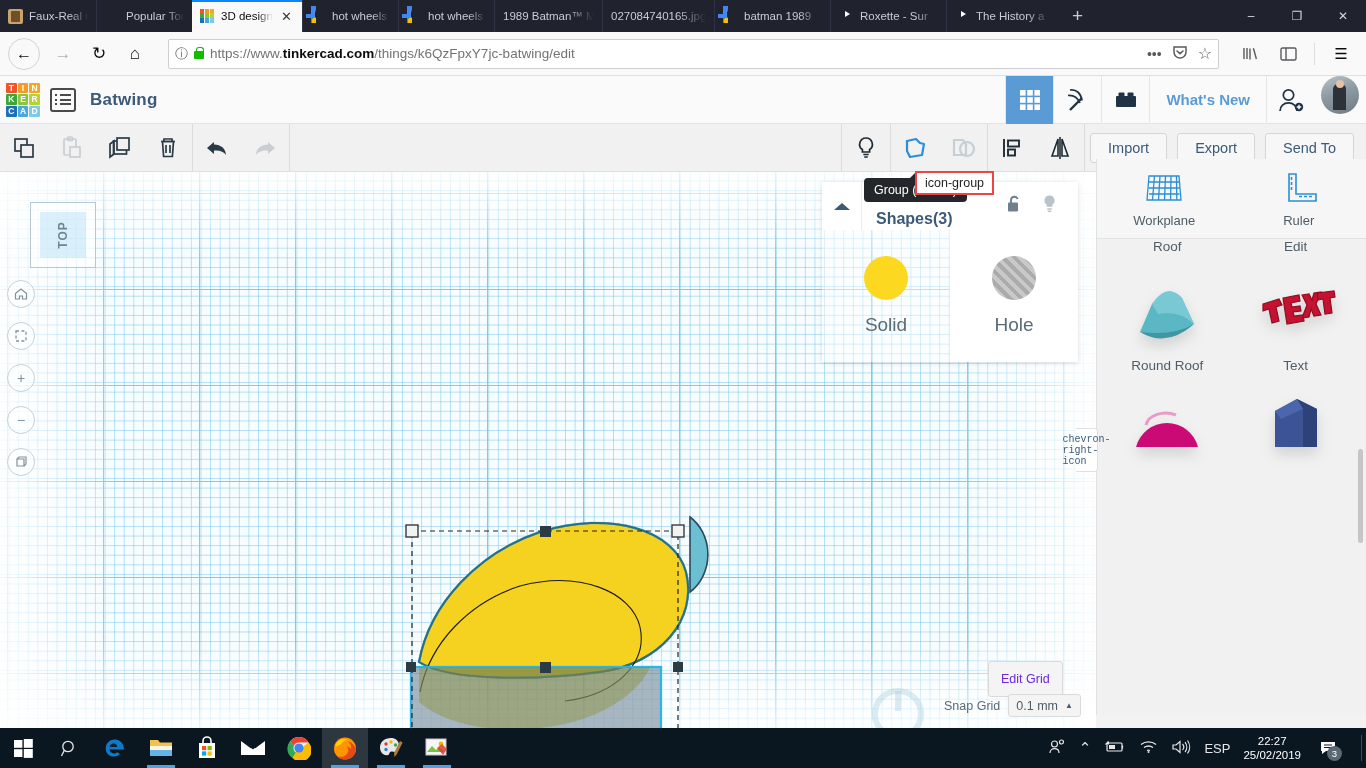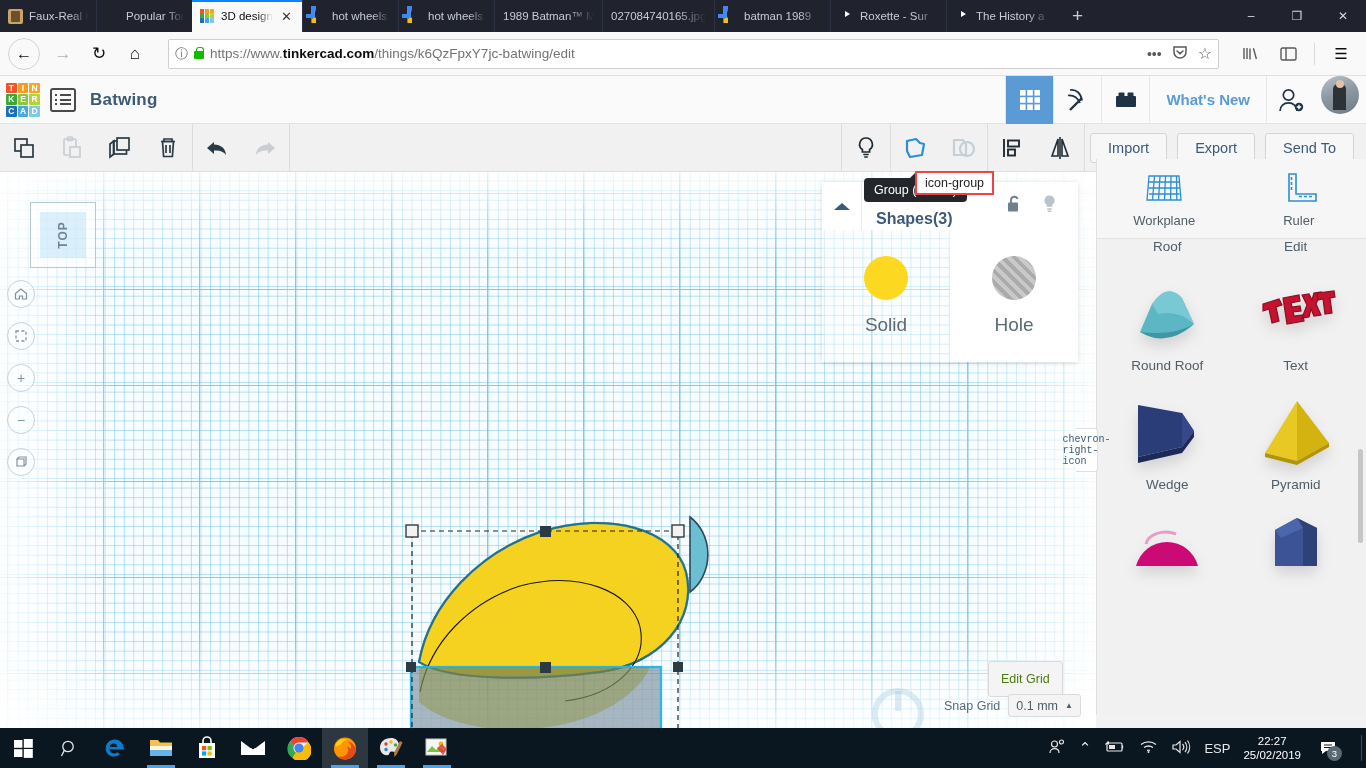--- a/index.html
+++ b/index.html
@@ -163,21 +163,21 @@
                background:rgba(255,255,255,.5); display:flex;align-items:center;
                justify-content:center; margin-bottom:14px; color:#7f929b; font-size:14px;}
 
   .expander { position:absolute; left:1076px; top:428px; width:22px;height:44px;
               background:#fff; border:1px solid #e0e0e0; border-left:none;
               border-radius:0 4px 4px 0; display:flex;align-items:center;
               justify-content:center; font-size:10px;color:#3c5a78; z-index:6;font-family:Liberation Mono, monospace;}
 
   .editgrid { position:absolute; left:988px; top:661px; height:36px; padding:0 12px;
               background:#f4f4f5; border:1px solid #dadada; border-radius:3px;
-              display:flex;align-items:center; color:#4d7c0f; font-size:12.5px; z-index:5;}
+              display:flex;align-items:center; color:#6d28d9; font-size:12.5px; z-index:5;}
   .snapwrap { position:absolute; left:944px; top:694px; display:flex;align-items:center;
               gap:8px; z-index:5;}
   .snaplabel { font-size:12.5px; color:#5a6b75; }
   .snapbox { height:23px;padding:0 7px;background:#f4f4f5;border:1px solid #dadada;
              border-radius:3px;display:flex;align-items:center;gap:7px;
              color:#4e5d66;font-size:12.5px;}
   .snapbox .car { font-size:8px;color:#4e5d66; }
 
   .tc-watermark { position:absolute; left:872px; top:688px; width:52px;height:52px;
               border-radius:50%; border:6px solid rgba(150,195,215,.32);
@@ -706,42 +706,20 @@
               <path d="M30 22l16-3 1 6-9 2 1 4 8-1 1 5-8 1 1 4 9-1 1 6-17 3z"></path>
               <path d="M49 19l7-1 3 6 2-7 7-1-5 12 5 11-7 1-3-7-2 8-7 1 5-13z"></path>
               <path d="M64 17l17-2 1 6-5 1 2 15-7 1-2-15-5 1z"></path>
             </g>
           </svg>
         </div>
         <div class="lbl">Text</div>
       </div>
     </div>
 
-    <div class="sb-row">
-      <div class="sb-item">
-        <div class="shape-art">
-          <svg width="86" height="76" viewBox="0 0 86 76">
-            <path d="M14 10 L58 18 L70 36 L58 52 L14 62 Z" fill="#2b3d78"></path>
-            <path d="M14 62 L58 52 L70 36 L70 42 L58 58 L14 68 Z" fill="#1d2a56"></path>
-            <path d="M58 18 L70 36 L58 52 Z" fill="#35488a"></path>
-          </svg>
-        </div>
-        <div class="lbl">Wedge</div>
-      </div>
-      <div class="sb-item">
-        <div class="shape-art">
-          <svg width="86" height="76" viewBox="0 0 86 76">
-            <path d="M44 6 L12 58 L44 66 Z" fill="#e8c822"></path>
-            <path d="M44 6 L76 48 L44 66 Z" fill="#d4b310"></path>
-            <path d="M12 58 L44 66 L76 48 L76 52 L44 70 L12 62 Z" fill="#b2940a"></path>
-          </svg>
-        </div>
-        <div class="lbl">Pyramid</div>
-      </div>
-    </div>
 
     <div class="sb-row">
       <div class="sb-item">
         <div class="shape-art" style="height:52px">
           <svg width="86" height="52" viewBox="0 0 86 52">
             <path d="M12 52 A32 32 0 0 1 74 52 Z" fill="#cc0a76"></path>
             <path d="M22 30 A20 14 0 0 1 52 20" fill="none" stroke="#e0499c" stroke-width="3" opacity=".5"></path>
           </svg>
         </div>
         <div class="lbl"></div>

